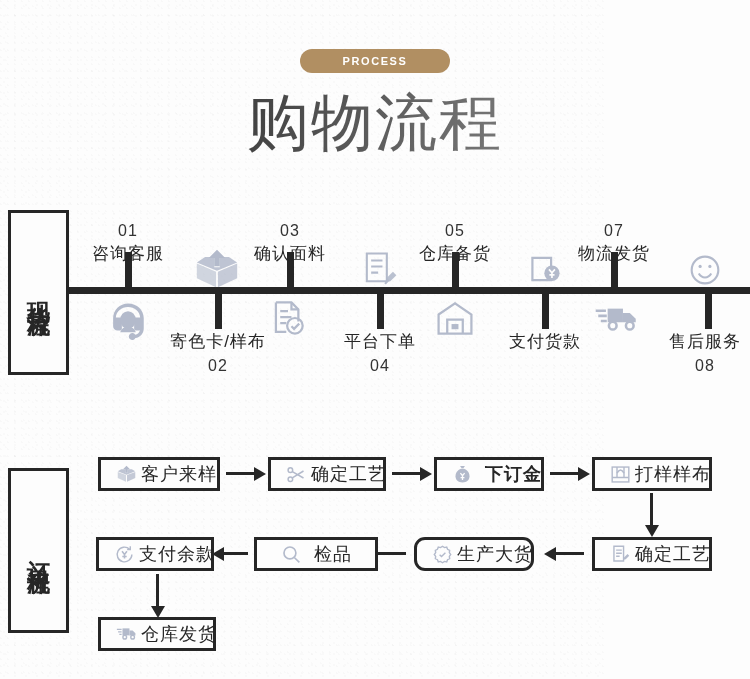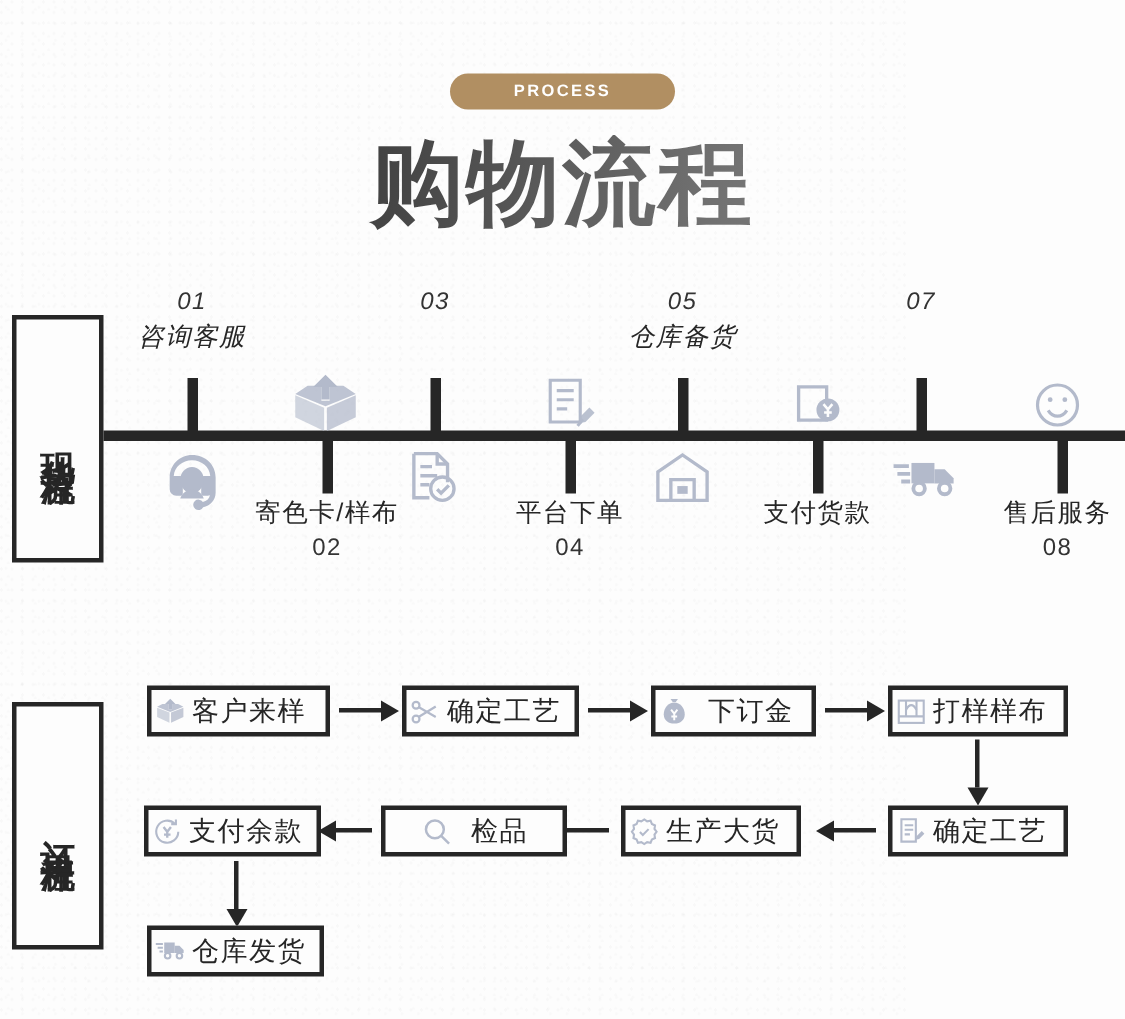--- a/index.html
+++ b/index.html
@@ -27,21 +27,21 @@
     width:150px;height:24px;border-radius:12px;
     background:#b18f62;
     color:#ffffff;
     font-size:11px;font-weight:bold;letter-spacing:1.6px;
     display:flex;align-items:center;justify-content:center;
     font-family:"Liberation Sans",sans-serif;
   }
   .main-title{
     position:absolute;left:0;top:90px;width:750px;
     text-align:center;
-    font-size:62px;font-weight:bold;
+    font-size:62px;font-weight:normal;
     letter-spacing:2px;
     font-family:"Liberation Sans","DejaVu Sans",sans-serif;
     background:linear-gradient(100deg,#2e2e2e 0%,#3a3a3a 28%,#6f6f6f 62%,#9a9a9a 100%);
     -webkit-background-clip:text;background-clip:text;
     color:transparent;-webkit-text-fill-color:transparent;
     line-height:1.05;
   }
 
   
   .vlabel{
@@ -66,38 +66,38 @@
     background:#262626;
   }
   .tick{position:absolute;width:7px;background:#262626;}
   .tick.up{height:36px;top:252px;}
   .tick.down{height:36px;top:293px;}
 
   .tl-text{position:absolute;text-align:center;width:150px;}
   .tl-num{font-size:16px;color:#333;letter-spacing:1px;line-height:1.35;}
   .tl-label{font-size:17px;color:#262626;letter-spacing:1px;line-height:1.45;}
 
-  .tl-top{top:191px;font-style:italic;}
+  .tl-top{top:220px;}
   .tl-bot{top:330px;}
 
   .tl-icon{
     position:absolute;
     color:#b3bacb;
     display:flex;align-items:center;justify-content:center;
   }
   .tl-icon svg{display:block;}
 
   
   .ob{
     position:absolute;
     border:3px solid #262626;
     background:#fdfdfd;
     box-sizing:border-box;
     display:flex;align-items:center;
-    padding-left:1px;
+    padding-left:14px;
     height:34px;
   }
   .ob .oicon{
     width:22px;height:22px;flex:0 0 22px;
     color:#b3bacb;
     display:flex;align-items:center;justify-content:center;
     margin-right:4px;
   }
   .ob .oicon svg{display:block;}
   .ob .otext{
@@ -143,29 +143,31 @@
   <div class="tick up" style="left:611px;"></div>
   <div class="tick down" style="left:705px;"></div>
 
   <div class="tl-text tl-top" style="left:53px;">
     <div class="tl-num">01</div>
     <div class="tl-label">咨询客服</div>
   </div>
 
   <div class="tl-text tl-top" style="left:215px;">
     <div class="tl-num">03</div>
+    <div class="tl-label">确认面料</div>
   </div>
 
   <div class="tl-text tl-top" style="left:380px;">
     <div class="tl-num">05</div>
     <div class="tl-label">仓库备货</div>
   </div>
 
   <div class="tl-text tl-top" style="left:539px;">
     <div class="tl-num">07</div>
+    <div class="tl-label">物流发货</div>
   </div>
 
   <div class="tl-text tl-bot" style="left:143px;">
     <div class="tl-label">寄色卡/样布</div>
     <div class="tl-num">02</div>
   </div>
 
   <div class="tl-text tl-bot" style="left:305px;">
     <div class="tl-label">平台下单</div>
     <div class="tl-num">04</div>
@@ -284,21 +286,21 @@
   <div class="arrow-h right" style="left:392px;top:472px;width:28px;"></div>
 
   <div class="ob" style="left:434px;top:457px;width:110px;">
     <span class="oicon">
       <svg viewBox="0 0 24 24" width="21" height="21" fill="currentColor">
           <path d="M9.2 2.2h5.6l-1.6 2.4h-2.4z"></path>
           <path d="M12 5c4.4 0 8 4.3 8 8.9 0 4.4-3.2 7.1-8 7.1s-8-2.7-8-7.1C4 9.3 7.6 5 12 5z"></path>
           <path d="M9.6 10.4l2.4 3 2.4-3M12 13.4v5M9.8 15.6h4.4" stroke="#fdfdfd" stroke-width="1.5" fill="none"></path>
         </svg>
     </span>
-    <span class="otext" style="margin-left:8px;">下订金</span>
+    <span class="otext" style="margin-left:8px;font-weight:bold;">下订金</span>
   </div>
 
   <div class="arrow-h right" style="left:550px;top:472px;width:28px;"></div>
 
   <div class="ob" style="left:592px;top:457px;width:120px;">
     <span class="oicon">
       <svg viewBox="0 0 24 24" width="21" height="21" fill="none" stroke="currentColor" stroke-width="1.6">
           <rect x="2.5" y="3.5" width="19" height="17"></rect>
           <path d="M2.5 15.5h19M8 3.5v12M16 3.5v12"></path>
           <path d="M8 10.5c1.4-2.6 2.6-3.6 4-3.6s2.6 1 4 3.6" stroke-width="1.8"></path>
@@ -315,21 +317,21 @@
           <path d="M4.5 2.5h11v17h-11z"></path>
           <path d="M7 7h6.5M7 10.5h6.5M7 14h4"></path>
           <path d="M16 15.5l4-4 2 2-4 4-2.6.6z" fill="currentColor" stroke="none"></path>
         </svg>
     </span>
     <span class="otext">确定工艺</span>
   </div>
 
   <div class="arrow-h left" style="left:556px;top:552px;width:28px;"></div>
 
-  <div class="ob" style="left:414px;top:537px;width:120px;">
+  <div class="ob" style="left:414px;top:537px;width:120px;border-radius:11px;">
     <span class="oicon">
       <svg viewBox="0 0 24 24" width="21" height="21" fill="none" stroke="currentColor" stroke-width="1.6">
           <path d="M12 2.6l2.2 1.5 2.6-.5 1 2.5 2.4 1.1-.4 2.6 1.6 2.2-1.6 2.2.4 2.6-2.4 1.1-1 2.5-2.6-.5L12 21.4l-2.2-1.5-2.6.5-1-2.5-2.4-1.1.4-2.6L2.6 12l1.6-2.2-.4-2.6 2.4-1.1 1-2.5 2.6.5z"></path>
           <path d="M8.7 12.2l2.2 2.2 4.4-4.4"></path>
         </svg>
     </span>
     <span class="otext">生产大货</span>
   </div>
 
   <div class="arrow-h left" style="left:378px;top:552px;width:28px;"></div>

